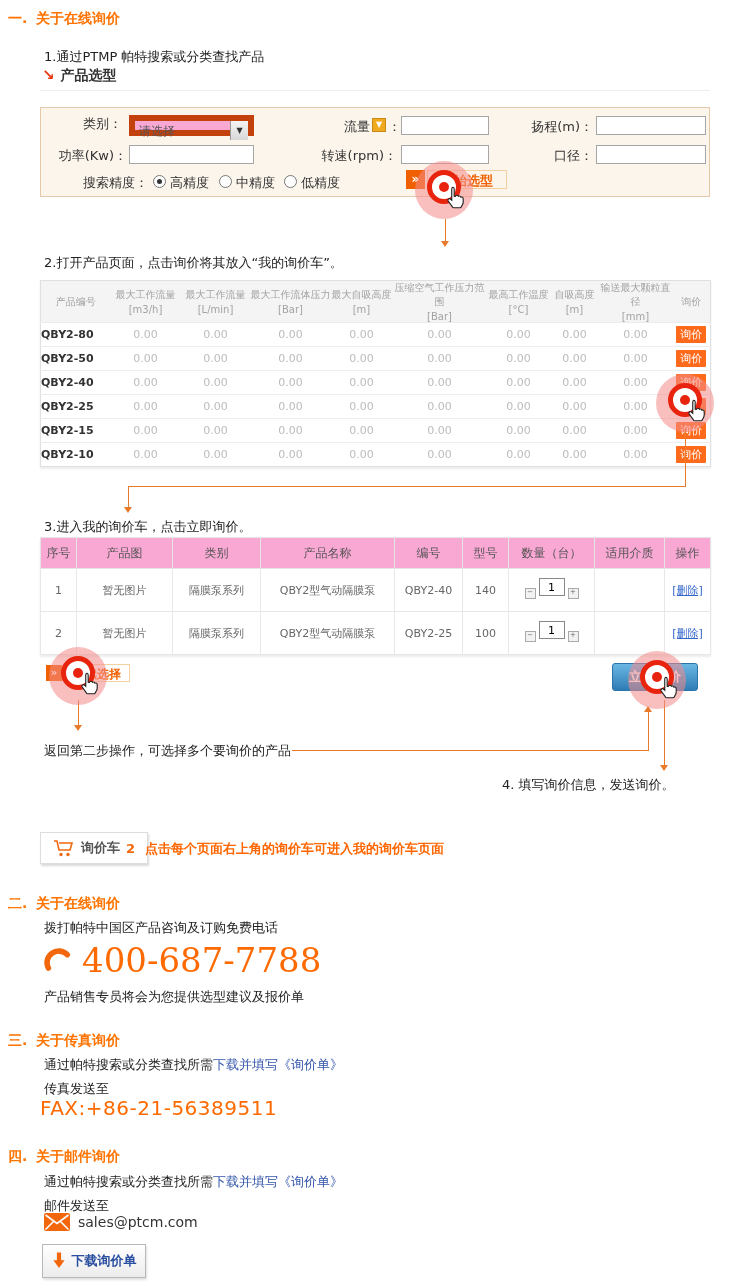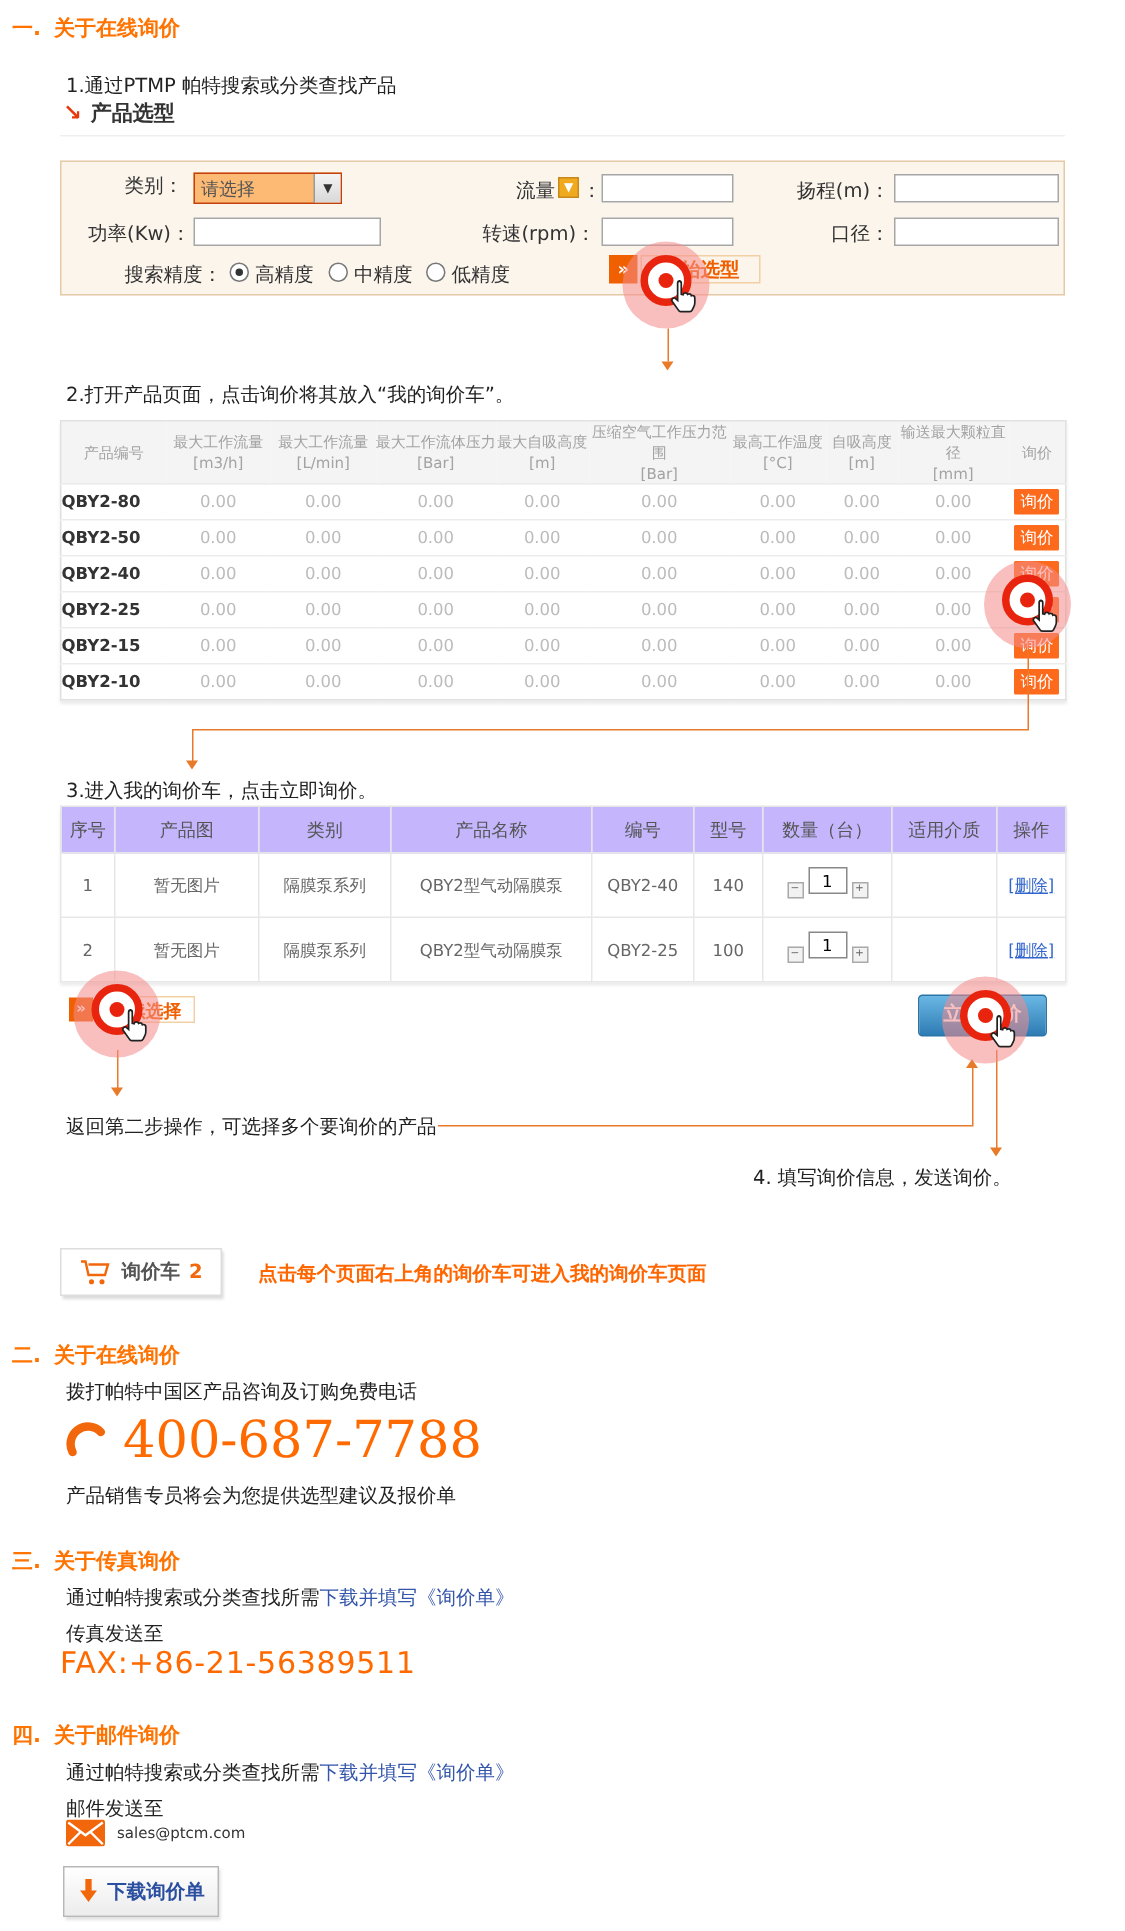--- a/index.html
+++ b/index.html
@@ -13,21 +13,21 @@
 
   
   .sel-arrow{color:#e8380d;font-weight:bold;font-size:15px;}
   .sel-title{font-weight:bold;font-size:14px;color:#333;margin-left:6px;}
   .divider{position:absolute;height:1px;background:#efefef;}
 
   
   .form-box{position:absolute;left:40px;top:107px;width:670px;height:90px;background:#fcf5ec;border:1px solid #e6c9a8;box-sizing:border-box;}
   .fl{position:absolute;font-size:13px;color:#333;white-space:nowrap;}
   .f-input{position:absolute;height:19px;background:#fff;border:1px solid #a6a6a6;box-sizing:border-box;}
-  .f-select{position:absolute;left:88px;top:7px;width:99px;height:21px;background:#fdba74;border:1px solid #c2410c;box-sizing:border-box;font-size:12px;color:#555;}
+  .f-select{position:absolute;left:88px;top:7px;width:125px;height:21px;background:#f9a8d4;border:6px solid #c2410c;box-sizing:border-box;font-size:12px;color:#555;}
   .f-select .sel-val{position:absolute;left:4px;top:2px;}
   .f-select .sel-btn{position:absolute;right:0;top:0;width:17px;height:19px;background:linear-gradient(#f4f4f4,#d8d8d8);border-left:1px solid #9a9a9a;text-align:center;font-size:8px;line-height:19px;color:#333;}
   .mini-dd{position:absolute;width:14px;height:14px;background:#efaa20;border:1px solid #c8881a;box-sizing:border-box;color:#fff;font-size:8px;line-height:12px;text-align:center;}
   .radio{display:inline-block;width:11px;height:11px;border:1px solid #777;border-radius:50%;background:#fff;vertical-align:-1px;margin-right:4px;position:relative;}
   .radio.checked::after{content:"";position:absolute;left:3px;top:3px;width:5px;height:5px;border-radius:50%;background:#333;}
   .radio-item{margin-right:14px;font-size:13px;color:#333;}
   .go-btn-icon{position:absolute;width:19px;height:19px;background:#f06000;color:#fff;font-weight:bold;text-align:center;line-height:18px;font-size:12px;}
   .go-btn-label{position:absolute;height:19px;line-height:19px;border:1px solid #f3d0a2;color:#f06000;font-size:13px;font-weight:bold;text-align:center;box-sizing:border-box;}
 
   
@@ -46,41 +46,41 @@
   #t1{left:40px;top:280px;width:670px;border:1px solid #e0e0e0;}
   #t1 thead th{background:#f4f4f4;height:40px;font-weight:normal;font-size:10px;color:#a3a3a3;padding:0;}
   #t1 .h-unit{margin-top:2px;}
   #t1 tbody td{height:23px;border-top:1px solid #ececec;font-size:11px;text-align:center;padding:0;}
   #t1 td.code{font-weight:bold;color:#333;text-align:left;padding-left:0;}
   #t1 td.val{color:#bcbcbc;}
   .inq-btn{display:inline-block;background:#fd6a1c;color:#fff;font-size:11px;padding:1px 4px;border-radius:1px;cursor:pointer;}
 
   
   #t2{left:40px;top:537px;width:670px;border:1px solid #ddd;}
-  #t2 th{background:#c4b5fd;height:30px;font-weight:normal;font-size:12px;color:#555;border:1px solid #e5e5e5;padding:0;}
+  #t2 th{background:#f9a8d4;height:30px;font-weight:normal;font-size:12px;color:#555;border:1px solid #e5e5e5;padding:0;}
   #t2 td{height:42px;border:1px solid #e7e7e7;font-size:11px;color:#666;text-align:center;padding:0;}
   .noimg{color:#f0a030;}
   .del-link{color:#36c;text-decoration:underline;cursor:pointer;}
   .qty-wrap{display:inline-flex;align-items:flex-end;gap:2px;}
   .qty-btn{width:9px;height:9px;border:1px solid #aaa;background:#f2f2f2;font-size:7px;line-height:7px;text-align:center;color:#666;cursor:pointer;}
   .qty-input{width:24px;height:16px;border:1px solid #888;font-size:11px;text-align:center;font-family:inherit;padding:0;margin:0 1px;position:relative;top:-3px;}
   .cart-footer{position:absolute;left:40px;top:651px;width:670px;height:48px;}
   .blue-btn{position:absolute;right:12px;top:12px;width:84px;height:26px;background:linear-gradient(#6ab7e4,#2e7cb4);border:1px solid #2a74a8;border-radius:3px;color:#fff;font-size:13px;font-weight:bold;text-align:center;line-height:26px;cursor:pointer;}
 
   
   .cart-widget{position:absolute;left:40px;top:832px;width:106px;height:30px;background:#fff;border:1px solid #ddd;box-shadow:1px 2px 2px rgba(0,0,0,.15);display:flex;align-items:center;justify-content:center;gap:6px;cursor:pointer;}
   .cart-widget .lbl{font-size:13px;color:#555;font-weight:bold;}
   .cart-widget .cnt{font-size:13px;color:#f2670c;font-weight:bold;}
   .orange-note{position:absolute;color:#ff6600;font-size:13px;font-weight:bold;}
 
   .phone-row{position:absolute;left:44px;top:940px;display:flex;align-items:center;gap:10px;}
   .phone-num{font-family:"DejaVu Serif","Liberation Serif",serif;font-size:34px;color:#ff6a00;}
   .blue-link{color:#3355aa;cursor:pointer;}
   .fax-num{position:absolute;left:40px;top:1096px;font-size:20px;color:#ff6a00;letter-spacing:0.5px;}
-  .email-row{position:absolute;left:44px;top:1213px;display:flex;align-items:center;gap:8px;font-size:10px;color:#333;}
+  .email-row{position:absolute;left:44px;top:1213px;display:flex;align-items:center;gap:8px;font-size:14px;color:#333;}
   .dl-btn{position:absolute;left:42px;top:1244px;width:102px;height:32px;background:linear-gradient(#fff,#ececec);border:1px solid #b8b8b8;box-shadow:1px 2px 2px rgba(0,0,0,.12);display:flex;align-items:center;justify-content:center;gap:6px;cursor:pointer;}
   .dl-btn .txt{font-size:13px;color:#2b4fa0;font-weight:bold;}
 </style>
 </head>
 <body>
 
 <div id="page">
 
   <span class="sec-num" style="left:8px;top:10px;">一.</span>
   <span class="sec-title" style="left:36px;top:10px;">关于在线询价</span>
@@ -340,21 +340,21 @@
 
   <div class="cart-widget">
     <svg width="22" height="18" viewBox="0 0 22 18">
         <path d="M1 2 h3 l2 9 h11 l2 -7 H6" fill="none" stroke="#f2670c" stroke-width="1.6"></path>
         <circle cx="8" cy="15.5" r="1.7" fill="#f2670c"></circle>
         <circle cx="15" cy="15.5" r="1.7" fill="#f2670c"></circle>
       </svg>
     <span class="lbl">询价车</span>
     <span class="cnt">2</span>
   </div>
-  <div class="orange-note" style="left:172px;top:840px;">点击每个页面右上角的询价车可进入我的询价车页面</div>
+  <div class="orange-note" style="left:145px;top:840px;">点击每个页面右上角的询价车可进入我的询价车页面</div>
 
   <div class="ci" style="left:444px;top:190px;">
       <span class="tgt"></span>
       <span class="dot"></span>
       <svg viewBox="0 0 32 32">
         <path d="M13 4c1.1 0 2 .9 2 2v9l1.5.3c.2-.8 1-1.4 1.9-1.4.8 0 1.5.5 1.8 1.2.3-.2.7-.4 1.2-.4.9 0 1.7.6 1.9 1.5.2-.1.5-.2.8-.2 1.1 0 2 .9 2 2v4c0 1-.2 2-.7 2.9l-1.6 3.2c-.3.7-1 1.1-1.8 1.1h-7.5c-.7 0-1.4-.4-1.7-1l-5.2-7.3c-.5-.8-.4-1.8.3-2.4.7-.6 1.7-.6 2.4 0l1.7 1.5V6c0-1.1.9-2 2-2z" fill="#fff" stroke="#222" stroke-width="1.4"></path>
       </svg>
     </div>
   <div class="ci" style="left:685px;top:403px;">
       <span class="tgt"></span>

